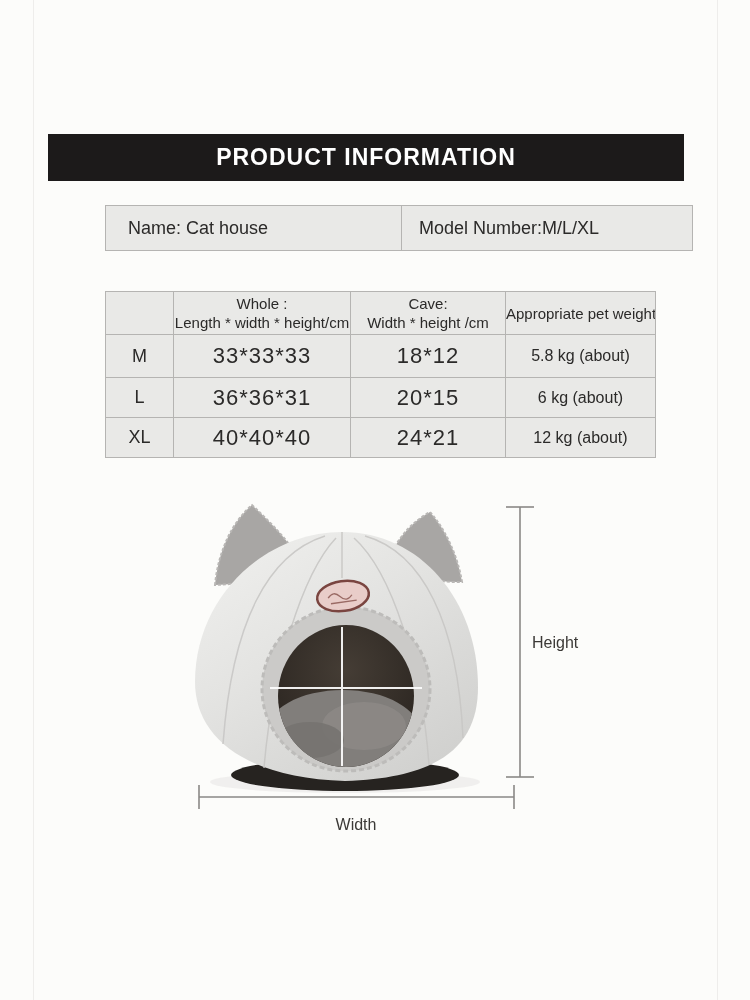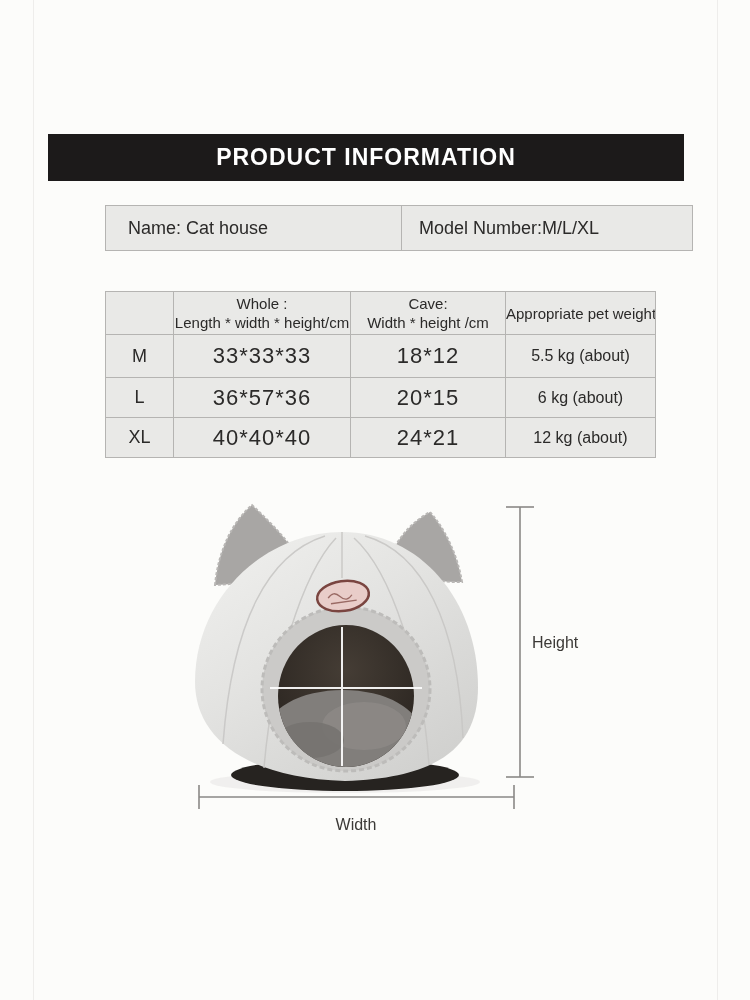--- a/index.html
+++ b/index.html
@@ -77,25 +77,25 @@
       <td style="width:154px;margin-left:38px;">
         <div>Cave:</div>
         <div class="sub">Width * height /cm</div>
       </td>
       <td style="width:149px;font-size:15px;">Appropriate pet weight</td>
     </tr>
     <tr class="rM">
       <td class="size-col">M</td>
       <td class="dim">33*33*33</td>
       <td class="dim">18*12</td>
-      <td class="wt">5.5 kg (about)</td>
+      <td class="wt">5.8 kg (about)</td>
     </tr>
     <tr class="rL">
       <td class="size-col">L</td>
-      <td class="dim">36*57*36</td>
+      <td class="dim">36*36*31</td>
       <td class="dim">20*15</td>
       <td class="wt">6 kg (about)</td>
     </tr>
     <tr class="rXL">
       <td class="size-col">XL</td>
       <td class="dim">40*40*40</td>
       <td class="dim">24*21</td>
       <td class="wt">12 kg (about)</td>
     </tr>
   </tbody>

